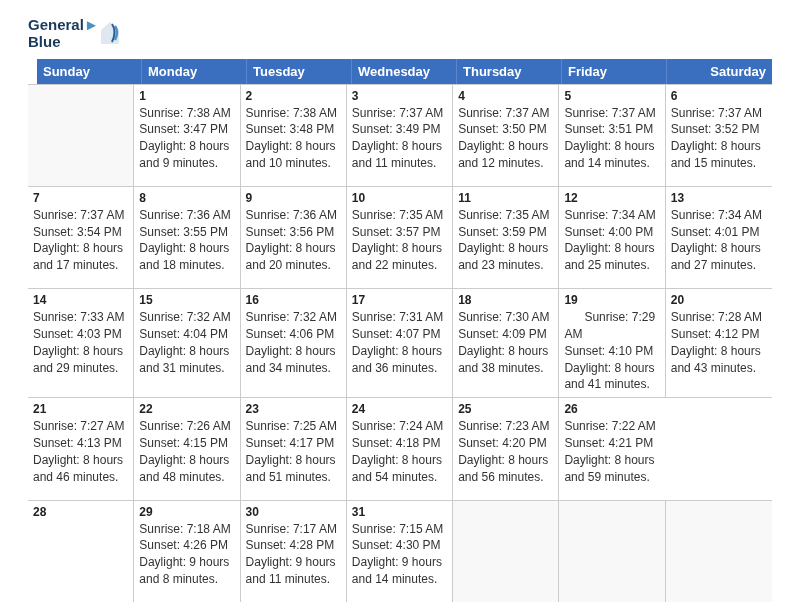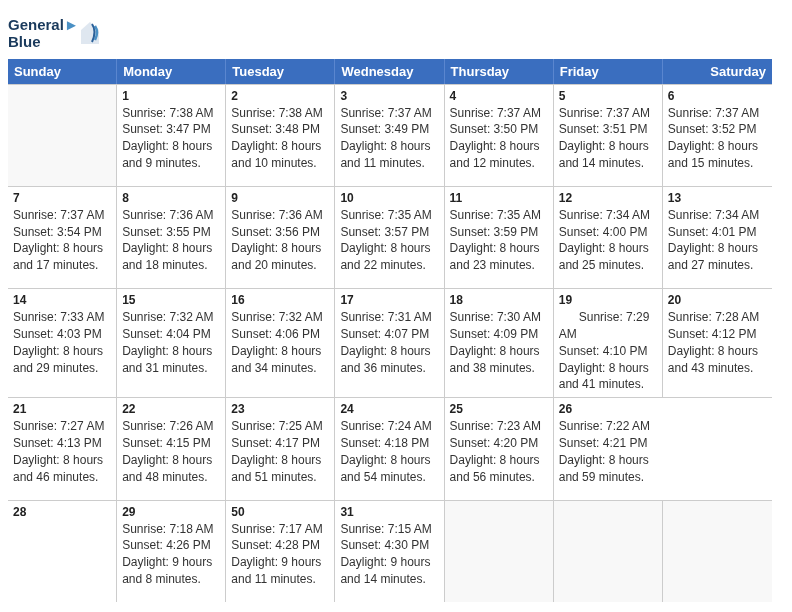--- a/index.html
+++ b/index.html
@@ -6,21 +6,21 @@
     body {
       font-family: Arial, sans-serif;
       background: #fff;
       width: 792px;
       height: 612px;
       overflow: hidden;
     }
     .page {
       width: 792px;
       height: 612px;
-      padding: 16px 20px 10px 8px;
+      padding: 16px 20px 10px 28px;
       display: flex;
       flex-direction: column;
     }
     .header {
       display: flex;
       align-items: flex-start;
       justify-content: space-between;
       margin-bottom: 8px;
     }
     .logo {
@@ -57,20 +57,21 @@
     }
     .calendar {
       flex: 1;
       display: flex;
       flex-direction: column;
     }
     .cal-header {
       display: grid;
       grid-template-columns: repeat(7, 1fr);
       background: #3a6ebf;
+      margin-left: 9px;
     }
     .cal-header-cell {
       color: #fff;
       font-size: 13px;
       font-weight: bold;
       padding: 5px 6px;
       text-align: left;
       border-right: 1px solid #5a86cf;
     }
     .cal-header-cell:last-child { border-right: none; text-align: right; }
@@ -234,21 +235,21 @@
 Daylight: 8 hours and 56 minutes.</span></div>
           <div class="cal-cell"><span class="day-number">26</span><span class="cell-text" style="white-space: pre-line;">Sunrise: 7:22 AM
 Sunset: 4:21 PM
 Daylight: 8 hours and 59 minutes.</span></div>
         </div>
         <div class="cal-row">
           <div class="cal-cell"><span class="day-number">28</span></div>
           <div class="cal-cell"><span class="day-number">29</span><span class="cell-text" style="white-space: pre-line;">Sunrise: 7:18 AM
 Sunset: 4:26 PM
 Daylight: 9 hours and 8 minutes.</span></div>
-          <div class="cal-cell"><span class="day-number">50</span><span class="cell-text" style="white-space: pre-line;">Sunrise: 7:17 AM
+          <div class="cal-cell"><span class="day-number">30</span><span class="cell-text" style="white-space: pre-line;">Sunrise: 7:17 AM
 Sunset: 4:28 PM
 Daylight: 9 hours and 11 minutes.</span></div>
           <div class="cal-cell"><span class="day-number">31</span><span class="cell-text" style="white-space: pre-line;">Sunrise: 7:15 AM
 Sunset: 4:30 PM
 Daylight: 9 hours and 14 minutes.</span></div>
           <div class="cal-cell empty"></div>
           <div class="cal-cell empty"></div>
           <div class="cal-cell empty"></div>
         </div>
       </div>

